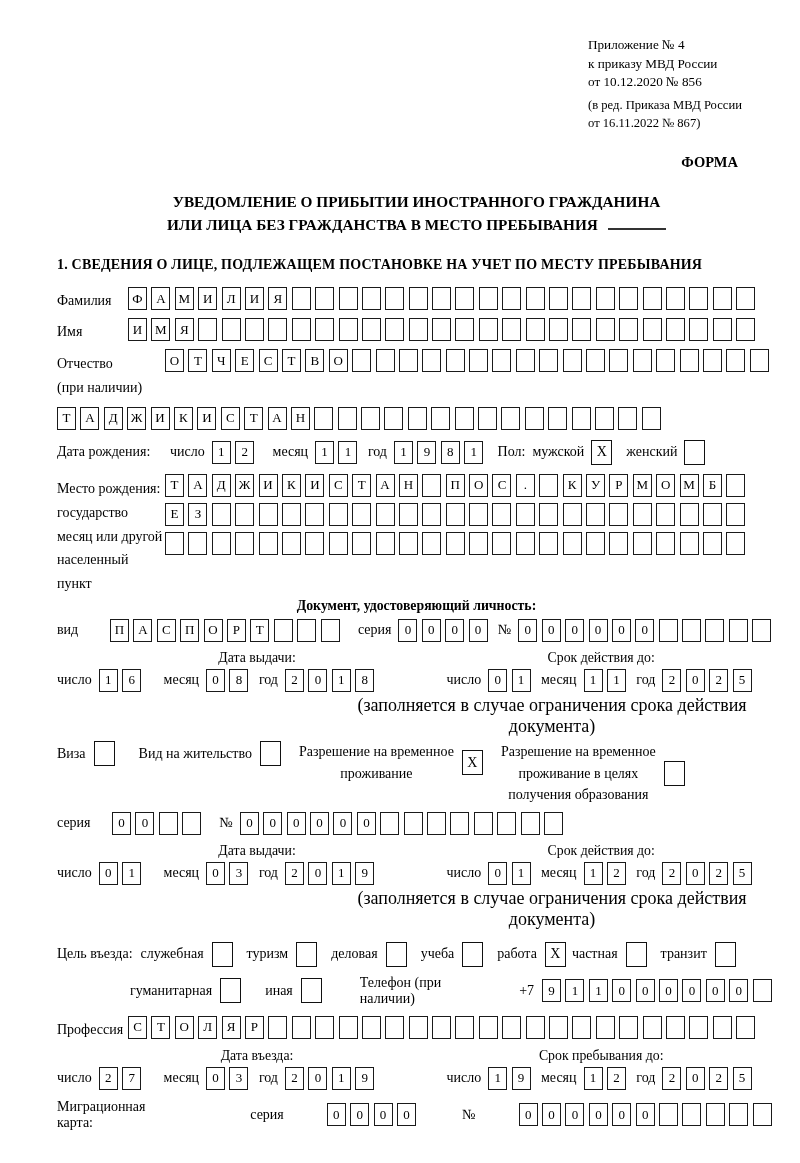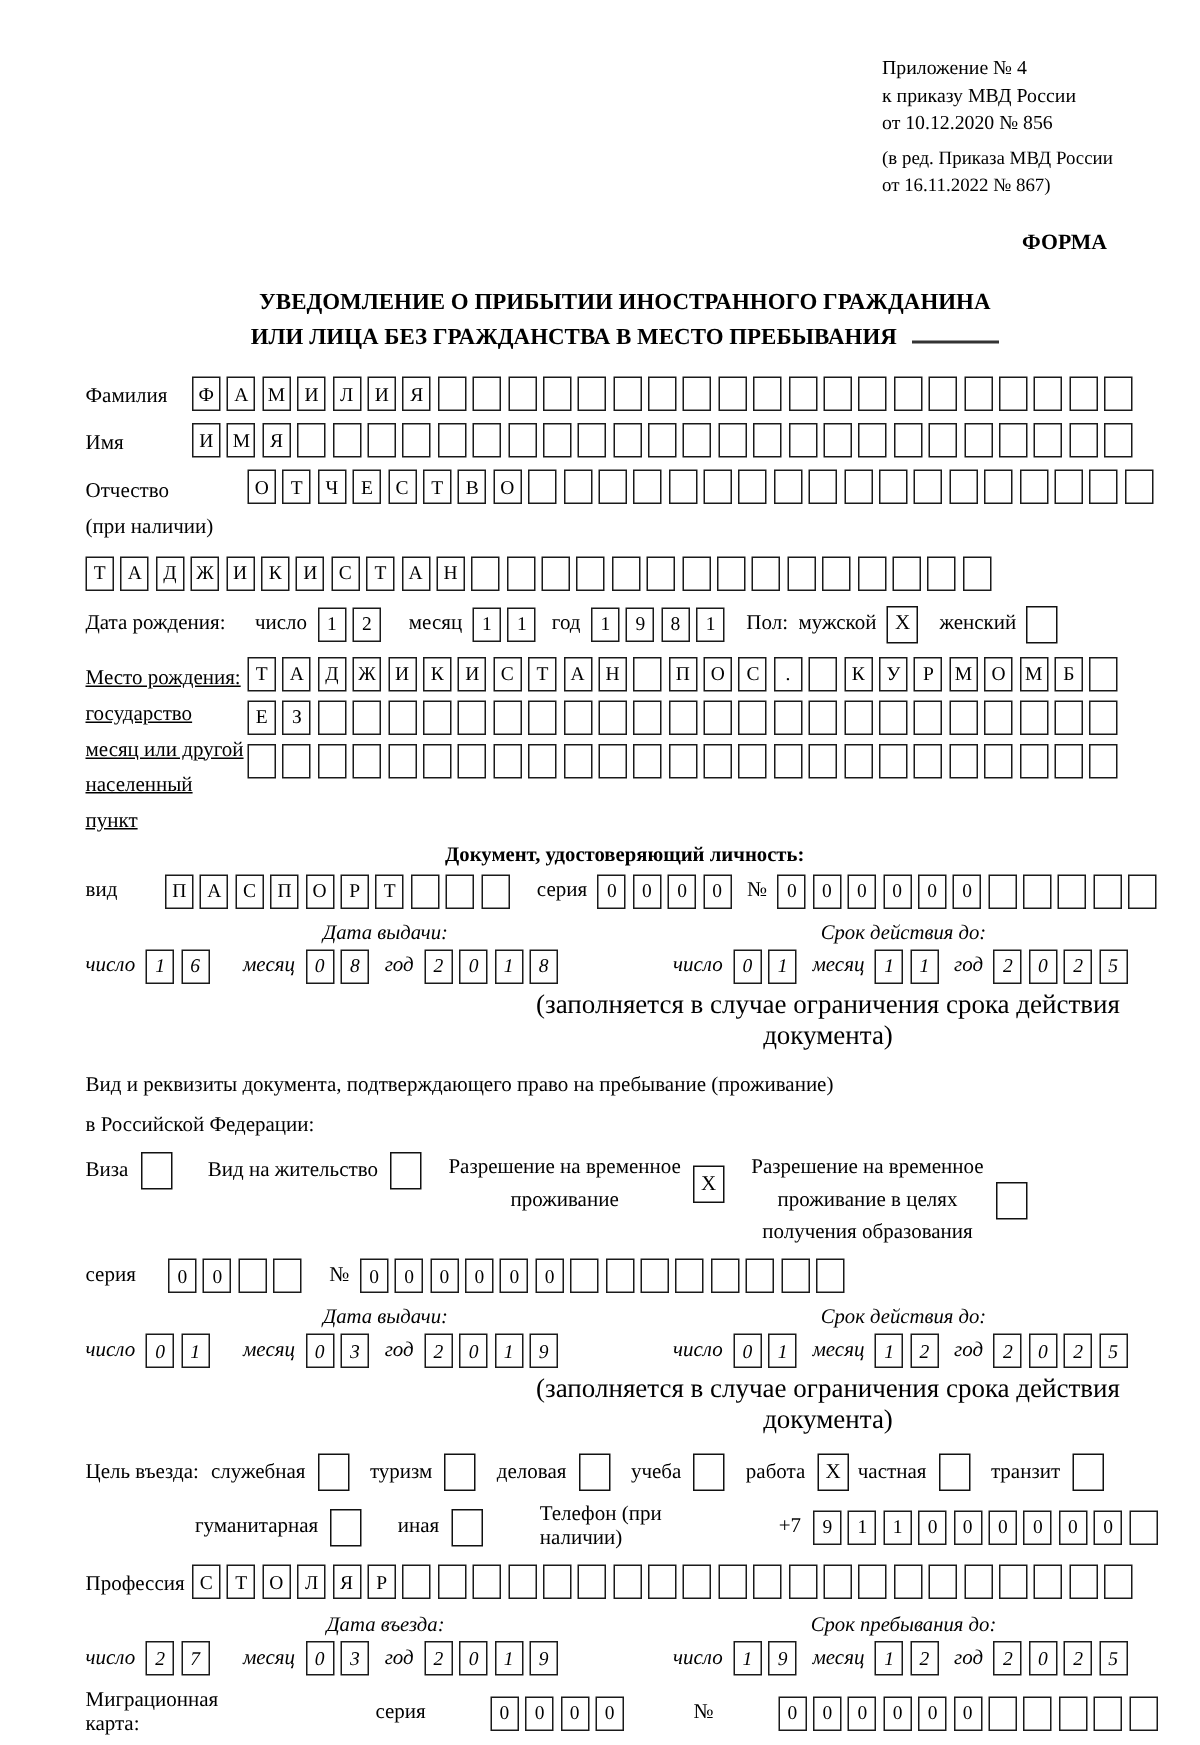--- a/index.html
+++ b/index.html
@@ -22,31 +22,31 @@
   .flabel{flex:none;line-height:1.5;padding-top:3px;}
   .flabel div{line-height:1.7;}
   .boxes{display:inline-flex;flex:none;}
   .box{flex:none;box-sizing:border-box;width:19px;height:23px;border:1.6px solid #1a1a1a;
        margin-right:4.4px;display:inline-flex;align-items:center;justify-content:center;
        font-size:13px;background:#fff;}
   .stack .boxes{margin-bottom:6px;}
   .cb{width:21px;height:25px;border:1.7px solid #111;font-size:14px;margin-right:0;}
 
   .lbl-fam{width:71px;}  .lbl-imya{width:71px;}  .lbl-otch{width:108px;}
-  .lbl-grazh{width:90px;} .lbl-mesto{width:108px;text-decoration:underline;} .lbl-prof{width:71px;}
+  .lbl-grazh{width:90px;} .lbl-mesto{width:108px;} .lbl-prof{width:71px;}
 
   
   .inline-row{display:flex;align-items:center;margin-top:10px;}
   .inline-row .t{margin-right:7px;}
   .ml10{margin-left:10px;} .ml14{margin-left:14px;} .ml18{margin-left:18px;} .ml6{margin-left:6px;} .ml24{margin-left:24px;} .ml30{margin-left:30px;}
 
   .center-bold{text-align:center;font-weight:bold;font-size:13.8px;margin-top:8px;}
 
   
-  .daterow{display:flex;margin-top:8px;align-items:center;font-style:italic;}
+  .daterow{display:flex;margin-top:8px;align-items:center;}
   .dgroup .dhead{text-align:center;font-size:13.8px;margin-bottom:3px;}
   .dg-left{width:352px;}
   .dg-left .dhead{padding-left:48px;}
   .dg-right{margin-left:auto;margin-right:20px;}
   .dline{display:flex;align-items:center;}
   .dline .t{margin-right:7px;}
   .dnote{margin:3px 14px 0 auto;width:420px;text-align:center;font-size:18px;}
 
   .para{margin-top:10px;line-height:1.9;}
 
@@ -75,20 +75,21 @@
     <div>(в ред. Приказа МВД России</div>
     <div>от 16.11.2022 № 867)</div>
   </div>
   <div class="form-label">ФОРМА</div>
 
   <div class="title">
     <div>УВЕДОМЛЕНИЕ О ПРИБЫТИИ ИНОСТРАННОГО ГРАЖДАНИНА</div>
     <div><span>ИЛИ ЛИЦА БЕЗ ГРАЖДАНСТВА В МЕСТО ПРЕБЫВАНИЯ</span><span class="title-underline"></span></div>
   </div>
 
+  <div class="sec-heading">1. СВЕДЕНИЯ О ЛИЦЕ, ПОДЛЕЖАЩЕМ ПОСТАНОВКЕ НА УЧЕТ ПО МЕСТУ ПРЕБЫВАНИЯ</div>
 
   <div class="frow" style="margin-top:14px;">
     <div class="flabel lbl-fam">Фамилия</div>
     <div class="boxes">
         <span class="box">Ф</span>
         <span class="box">А</span>
         <span class="box">М</span>
         <span class="box">И</span>
         <span class="box">Л</span>
         <span class="box">И</span>
@@ -413,24 +414,20 @@
             <span class="box">2</span>
             <span class="box">0</span>
             <span class="box">2</span>
             <span class="box">5</span>
           </span>
       </div>
     </div>
   </div>
   <div class="dnote">(заполняется в случае ограничения срока действия документа)</div>
 
-  <div class="para">
-    <div>Вид и реквизиты документа, подтверждающего право на пребывание (проживание)</div>
-    <div>в Российской Федерации:</div>
-  </div>
 
   <div class="opt-row">
     <div class="opt">
       <div class="opt-label">Виза</div>
       <span class="box cb"></span>
     </div>
     <div class="opt ml24">
       <div class="opt-label">Вид на жительство</div>
       <span class="box cb"></span>
     </div>

